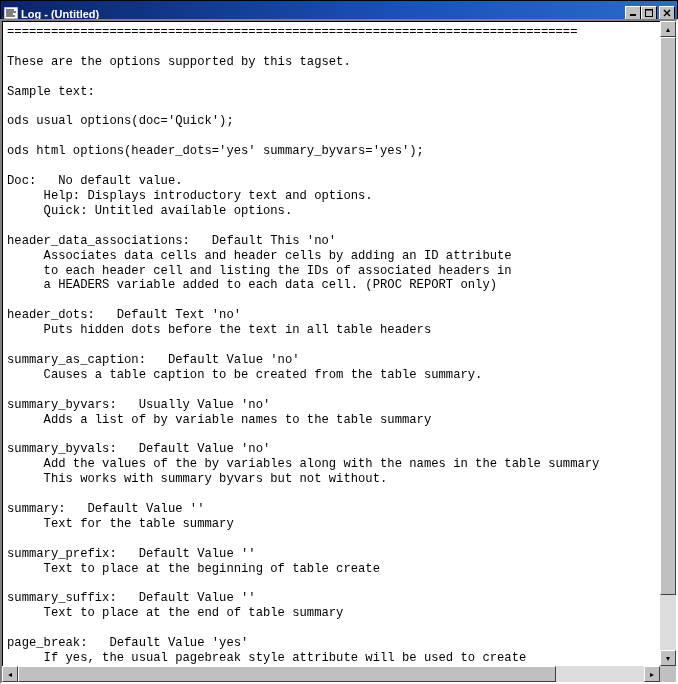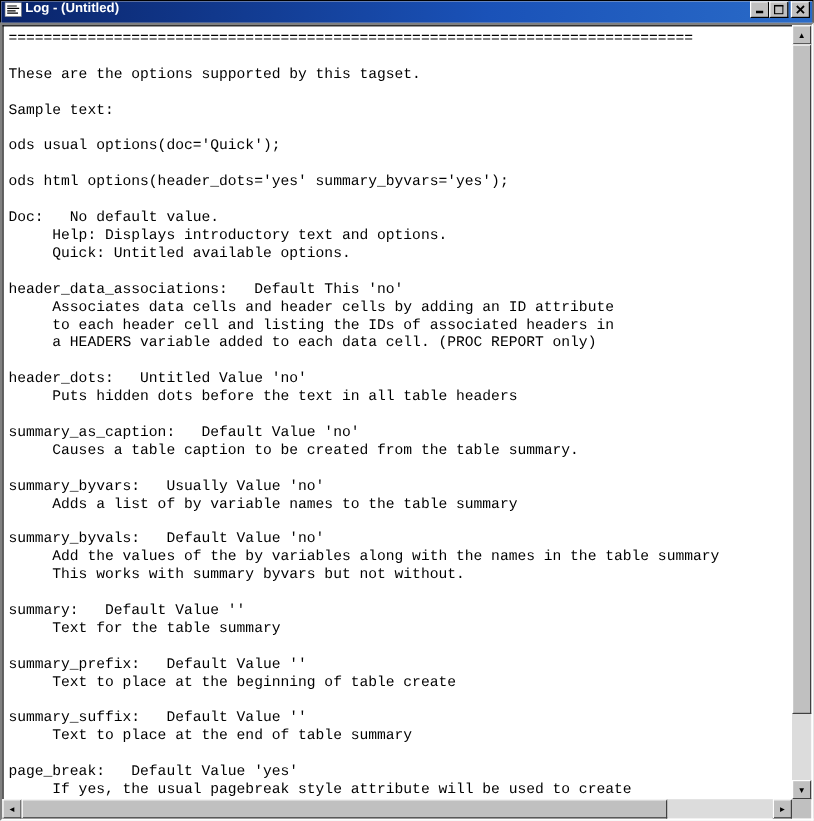--- a/index.html
+++ b/index.html
@@ -10,21 +10,21 @@
     font-family: "Courier New", monospace;
     width: 678px;
     height: 684px;
     overflow: hidden;
     border: 1px solid #000;
   }
   .titlebar {
     height: 19px;
     background: linear-gradient(to right, #0a246a, #1a52b8 60%, #2a6bc8);
     display: flex;
-    align-items: flex-start;
+    align-items: flex-end;
     padding: 0 2px;
     color: #fff;
     font-family: Tahoma, sans-serif;
     font-size: 11px;
     font-weight: bold;
   }
   .titlebar-icon {
     width: 15px;
     height: 14px;
     margin-right: 3px;
@@ -199,21 +199,21 @@
 
 <span>Doc:   No default value.</span>
 <span>     Help: Displays introductory text and options.</span>
 <span>     Quick: Untitled available options.</span>
 
 <span>header_data_associations:   Default This 'no'</span>
 <span>     Associates data cells and header cells by adding an ID attribute</span>
 <span>     to each header cell and listing the IDs of associated headers in</span>
 <span>     a HEADERS variable added to each data cell. (PROC REPORT only)</span>
 
-<span>header_dots:   Untitled Value 'no'</span>
+<span>header_dots:   Default Text 'no'</span>
 <span>     Puts hidden dots before the text in all table headers</span>
 
 <span>summary_as_caption:   Default Value 'no'</span>
 <span>     Causes a table caption to be created from the table summary.</span>
 
 <span>summary_byvars:   Usually Value 'no'</span>
 <span>     Adds a list of by variable names to the table summary</span>
 
 <span>summary_byvals:   Default Value 'no'</span>
 <span>     Add the values of the by variables along with the names in the table summary</span>

